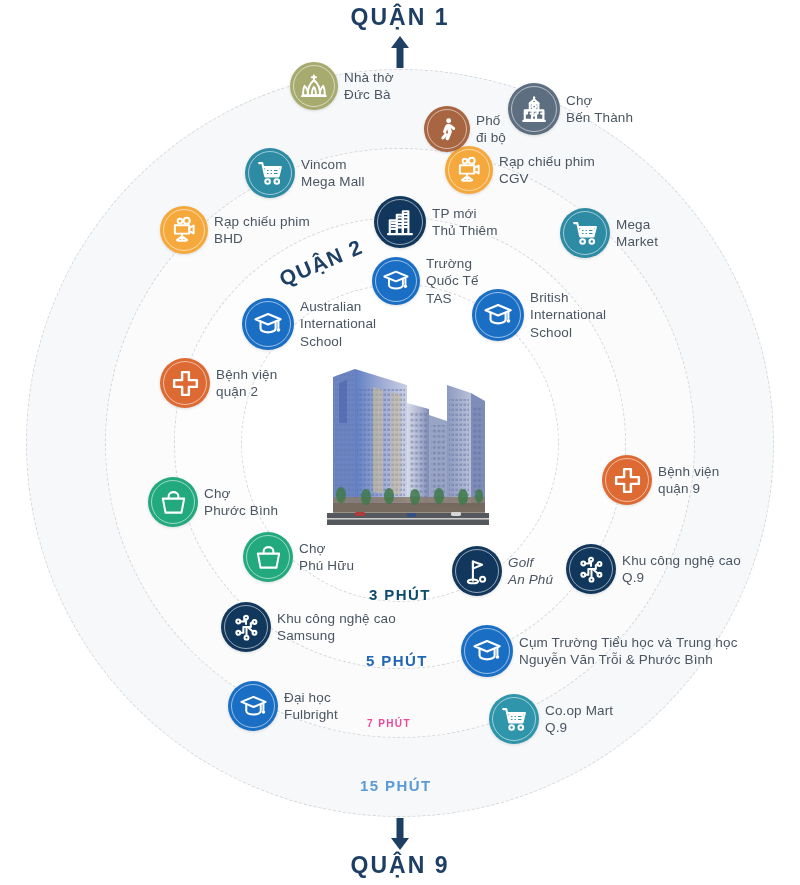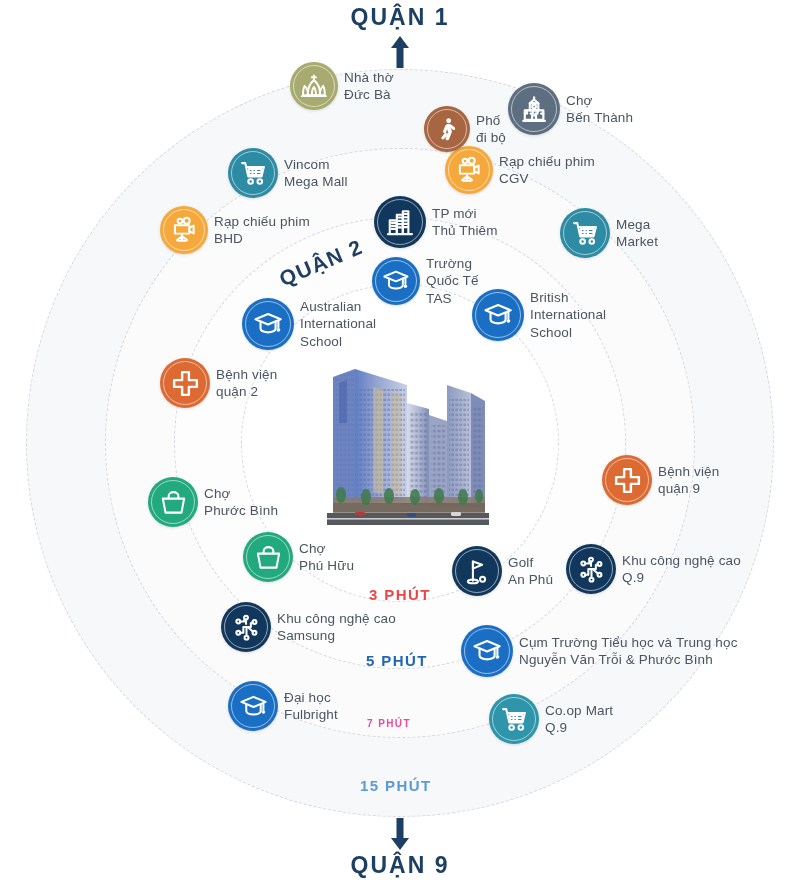--- a/index.html
+++ b/index.html
@@ -133,21 +133,21 @@
   <div class="district" style="top:4px;">QUẬN 1</div>
   <svg class="arrow" style="top:34px;" viewBox="0 0 26 36">
     <path d="M13 2 L22 14 H16.5 V34 H9.5 V14 H4 Z" fill="#1d3f63"></path>
   </svg>
 
   <div class="ring ring-15"></div>
   <div class="ring ring-7"></div>
   <div class="ring ring-5"></div>
   <div class="ring ring-3"></div>
 
-  <div class="ring-label" style="left:369px; top:586px; font-size:15px; color:#ef4444;">3 PHÚT</div>
+  <div class="ring-label" style="left:369px; top:586px; font-size:15px; color:#0c4a6e;">3 PHÚT</div>
   <div class="ring-label" style="left:366px; top:652px; font-size:15px; color:#2166b4;">5 PHÚT</div>
   <div class="ring-label" style="left:367px; top:718px; font-size:10px; color:#ec4899;">7 PHÚT</div>
   <div class="ring-label" style="left:360px; top:777px; font-size:15px; color:#5b9bd5;">15 PHÚT</div>
 
   <div class="quan2" style="left:277px; top:251px;">QUẬN 2</div>
 
   <div class="center-photo">
     <svg width="182" height="172" viewBox="0 0 182 172">
       <defs>
         <linearGradient id="sky" x1="0" y1="0" x2="0" y2="1">
@@ -300,21 +300,21 @@
         <path d="M12 11.6 L12 18.8"></path>
         <path d="M12 11.6 L15.6 11.6 L15.6 8.4 L17.2 7.6"></path>
         <path d="M13 11.6 L17.2 15.4"></path>
         <path d="M11.6 5.4 L11.6 9"></path>
           </g>
         </svg>
       </div>
       <div class="poi-label">Khu công nghệ cao
 Q.9</div>
     </div>
-    <div class="poi" style="left: 452px; top: 546px;">
+    <div class="poi" style="left: 452px; top: 546px; font-style: italic;">
       <div class="badge" style="width: 50px; height: 50px; background: rgb(18, 55, 92);">
         <svg width="28.999999999999996" height="28.999999999999996" viewBox="0 0 24 24">
           <g fill="none" stroke="#fff" stroke-width="1.7" stroke-linecap="round" stroke-linejoin="round">
         <path d="M8.2 19.6 L8.2 3.8"></path>
         <path d="M8.2 3.8 L15.8 6.4 L8.2 9.6 Z"></path>
         <ellipse cx="8.2" cy="20.2" rx="4.2" ry="1.6"></ellipse>
         <circle cx="16.2" cy="18.4" r="2.1"></circle>
           </g>
         </svg>
       </div>
@@ -465,21 +465,21 @@
         <path d="M4.2 8 L16.6 8 L16.6 15.2 L4.2 15.2 Z"></path>
         <path d="M16.6 10.2 L20.4 8.2 L20.4 15 L16.6 13 Z"></path>
         <path d="M10.4 15.2 L10.4 20.8 M10.4 17.4 L6 20.8 M10.4 17.4 L14.8 20.8"></path>
         <path d="M7 21.4 L13.8 21.4"></path>
           </g>
         </svg>
       </div>
       <div class="poi-label">Rạp chiếu phim
 CGV</div>
     </div>
-    <div class="poi" style="left: 228px; top: 148px; align-items: center;">
+    <div class="poi" style="left: 245px; top: 148px; align-items: center;">
       <div class="badge" style="width: 50px; height: 50px; background: rgb(46, 139, 164);">
         <svg width="28.999999999999996" height="28.999999999999996" viewBox="0 0 24 24">
           <g fill="none" stroke="#fff" stroke-width="1.7" stroke-linecap="round" stroke-linejoin="round">
         <path d="M2.6 3.4 L5.2 3.4 L7.6 14.4 L18.6 14.4 L20.6 6.6 L6.2 6.6"></path>
         <rect x="8.2" y="8.2" width="10.4" height="5"></rect>
         <path d="M11.2 8.2 L11.2 13.2 M14 8.2 L14 13.2 M8.2 10.7 L18.6 10.7"></path>
         <circle cx="9.6" cy="18.6" r="1.9"></circle>
         <circle cx="17.2" cy="18.6" r="1.9"></circle>
           </g>
         </svg>

